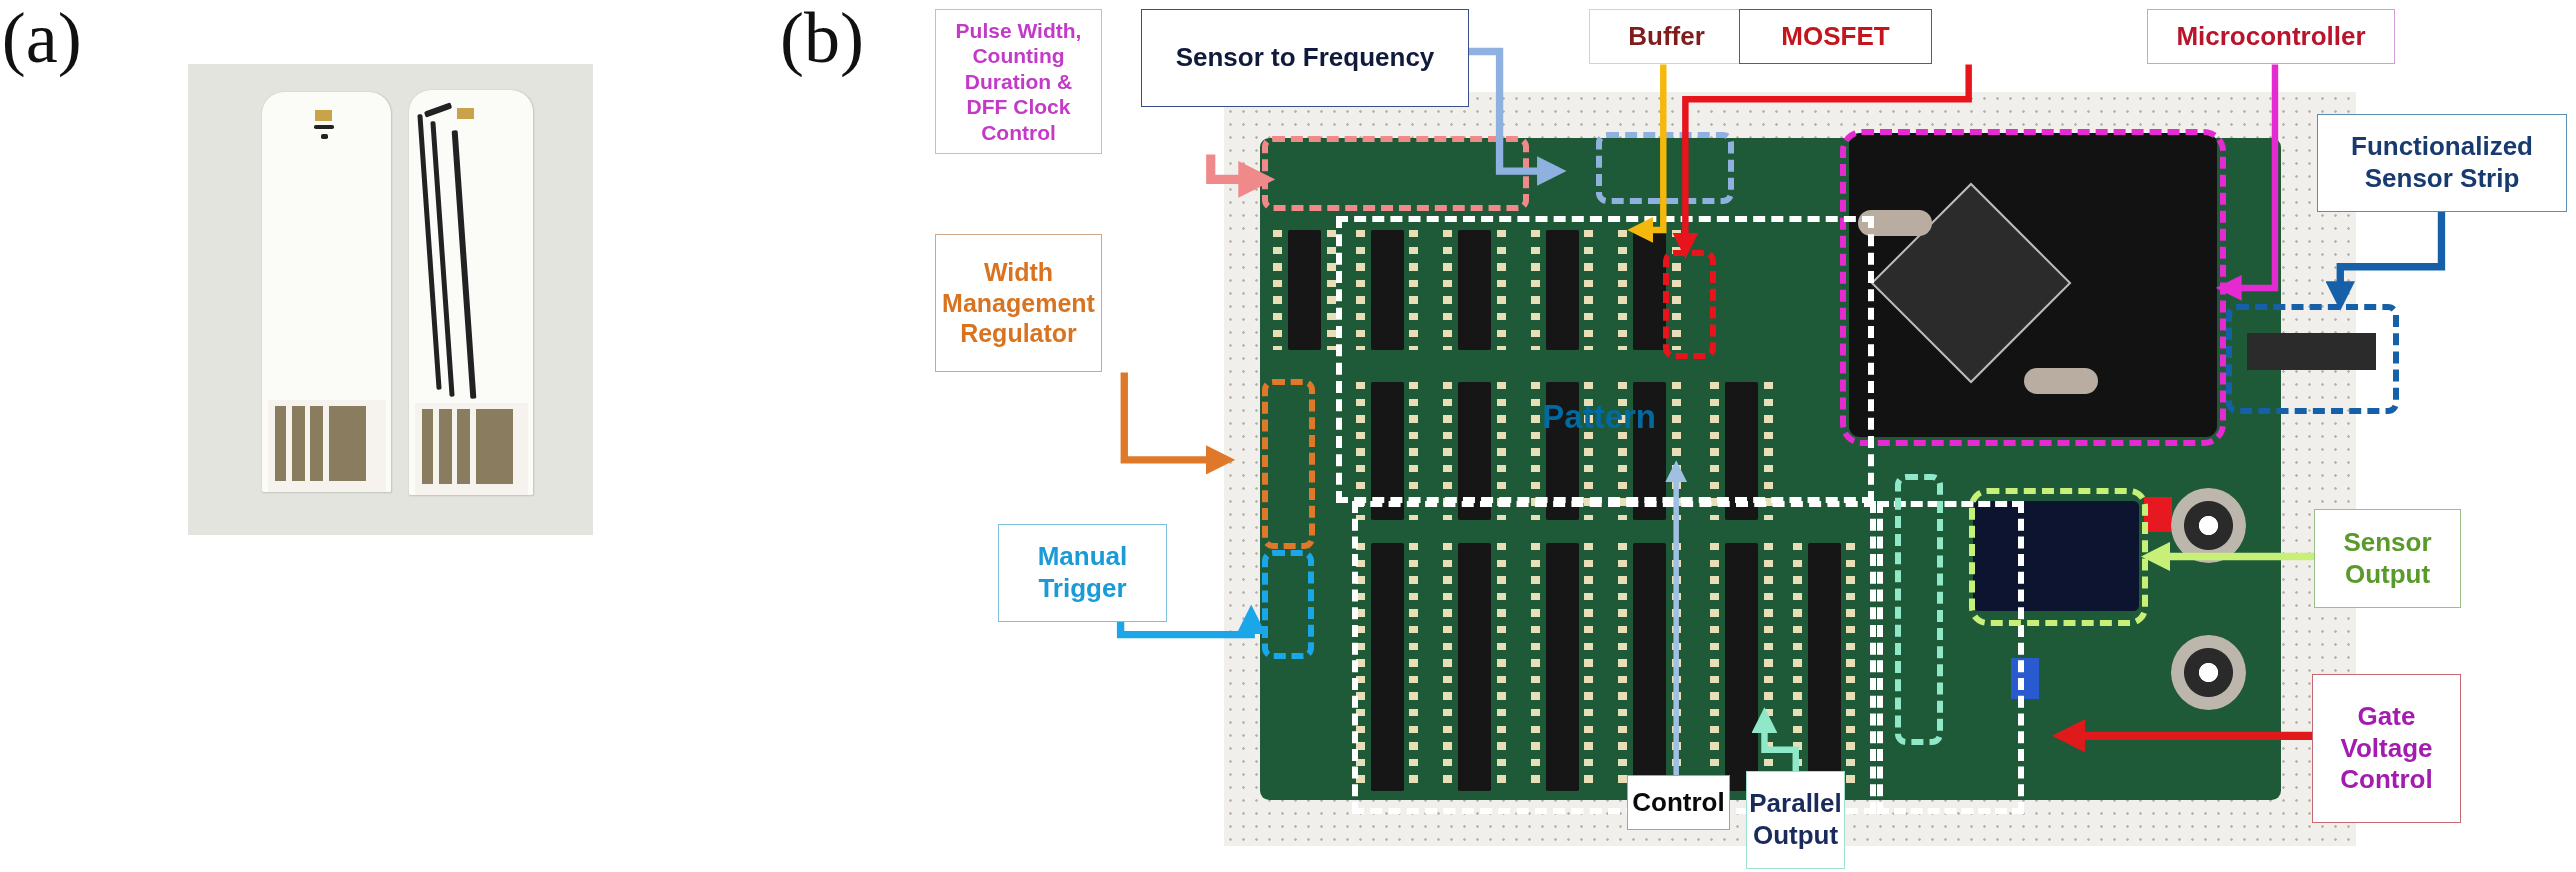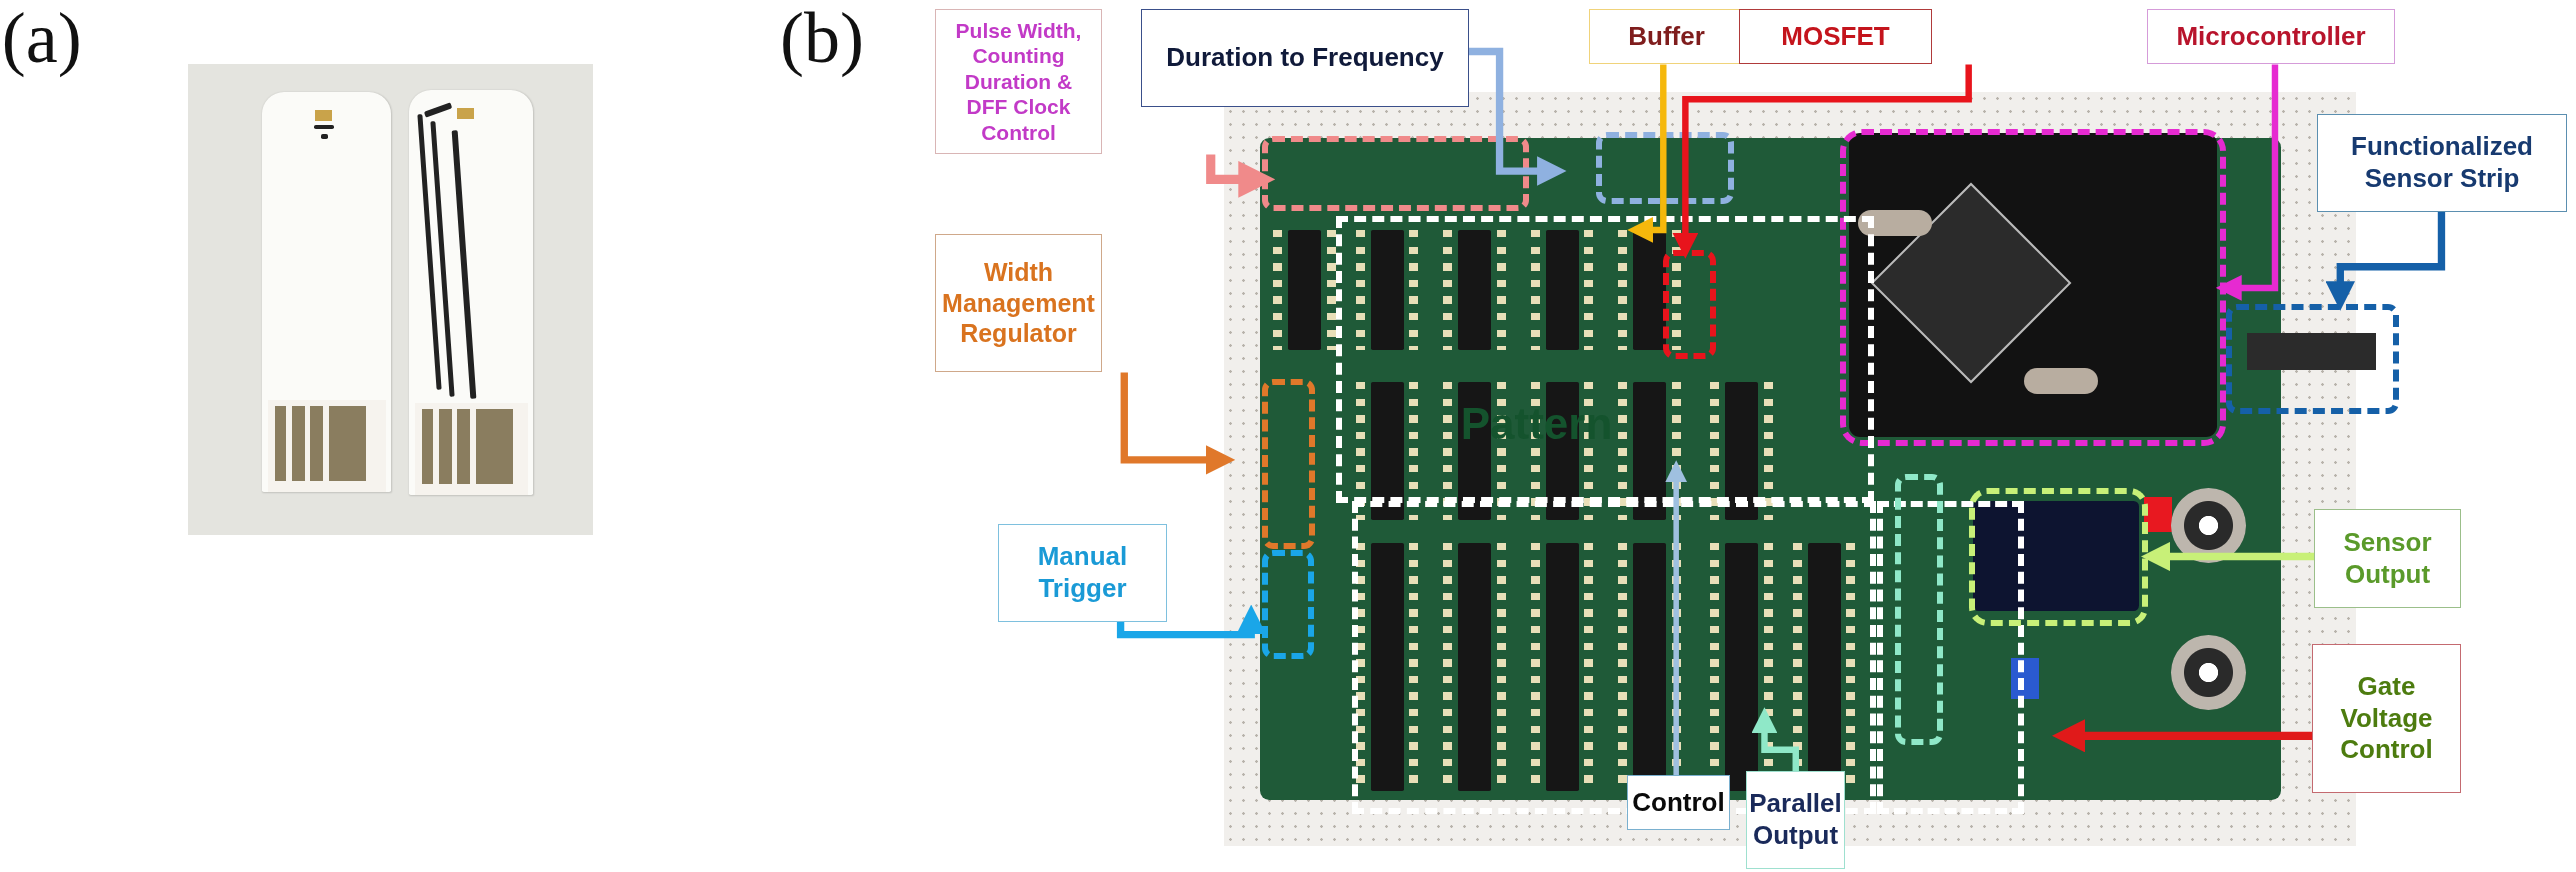--- a/index.html
+++ b/index.html
@@ -30,21 +30,21 @@
   .dash { position: absolute; border-style: dashed; border-width: 6.4px; border-radius: 11px; box-sizing: border-box; }
   .mcu { position: absolute; left: 1849px; top: 133px; width: 368px; height: 304px; background: #121212; border-radius: 11px; }
   .mcu-core { position: absolute; left: 1900px; top: 212px; width: 138px; height: 138px; background: #2b2b2b; transform: rotate(45deg); border: 2.8px solid #bbb; }
   .crystal { position: absolute; background: #b8ada0; border-radius: 16.6px; }
   .oled { position: absolute; left: 1973px; top: 501px; width: 166px; height: 110px; background: #0d1430; border-radius: 5.5px; }
   .bnc { position: absolute; border-radius: 50%; background: radial-gradient(circle, #fff 0 9.2px, #2a2a2a 10px 24px, #bdb6ad 25px 37px, #8a857f 38px); }
   .sensor-strip { position: absolute; left: 2247px; top: 333px; width: 129px; height: 37px; background: #2b2b2b; }
 
   .callout { position: absolute; background: #ffffff; border: 1.8px solid; box-sizing: border-box; display: flex; align-items: center;
     justify-content: center; text-align: center; font-weight: bold; font-size: 26px; line-height: 1.22; padding: 3.7px 7.4px; }
-  .pattern-text { position: absolute; color: #14532d; font-weight: bold; font-size: 44px; text-align: center; line-height: 1.25; }
+  .pattern-text { position: absolute; color: #0369a1; font-weight: bold; font-size: 33px; text-align: right; line-height: 1.25; }
 
   svg.arrows { position: absolute; left: 0; top: 0; }
 </style>
 </head>
 <body>
 
 <div id="label-a" class="panel-label">(a)</div>
 <div id="label-b" class="panel-label">(b)</div>
 
 <div class="photo-a">
@@ -172,24 +172,24 @@
   <polyline points="2654,230 2654,290 2544,290 2544,325" fill="none" stroke="#1560a8" stroke-width="8" marker-end="url(#ah)"></polyline>
   <polyline points="1222,405 1222,500 1330,500" fill="none" stroke="#e0782a" stroke-width="8" marker-end="url(#ah)"></polyline>
   <polyline points="1218,660 1218,690 1360,690 1360,670" fill="none" stroke="#1aa6e8" stroke-width="8" marker-end="url(#ah)"></polyline>
   <polyline points="2532,605 2340,605" fill="none" stroke="#c8f078" stroke-width="8" marker-end="url(#ah)"></polyline>
   <polyline points="2532,800 2245,800" fill="none" stroke="#e01a1a" stroke-width="9" marker-end="url(#ah)"></polyline>
   <polyline points="1822,845 1822,510" fill="none" stroke="#9fc0e0" stroke-width="6" marker-end="url(#ah)"></polyline>
   <polyline points="1952,840 1952,815 1918,815 1918,780" fill="none" stroke="#8fe8c8" stroke-width="7" marker-end="url(#ah)"></polyline>
 </svg>
 
 <div class="callout" style="left:935px; top:9.2px; width:167px; height:145px; font-size:21px; border-color:#d9b5b5; color:#c23ac7;">Pulse Width, Counting Duration &amp; DFF Clock Control</div>
-<div class="callout" style="left:1141px; top:9.2px; width:328px; height:98px; border-color:#3a4f8a; color:#101a3a;">Duration to Frequency</div>
+<div class="callout" style="left:1141px; top:9.2px; width:328px; height:98px; border-color:#3a4f8a; color:#101a3a;">Sensor to Frequency</div>
 <div class="callout" style="left:1589px; top:9.2px; width:155px; height:55px; border-color:#f0d37a; color:#7f1d1d;">Buffer</div>
 <div class="callout" style="left:1739px; top:9.2px; width:193px; height:55px; border-color:#b03a3a; color:#c4141c;">MOSFET</div>
 <div class="callout" style="left:2147px; top:9.2px; width:248px; height:55px; border-color:#d59bd9; color:#b8142c;">Microcontroller</div>
 <div class="callout" style="left:2317px; top:114px; width:250px; height:98px; border-color:#5b8fb0; color:#173a70;">Functionalized Sensor Strip</div>
 <div class="callout" style="left:935px; top:234px; width:167px; height:138px; font-size:25px; border-color:#cfa88a; color:#d9731f;">Width Management Regulator</div>
 <div class="callout" style="left:998px; top:512px; width:169px; height:98px; border-color:#7ec0de; color:#1a9ad6;margin-top:12px;">Manual Trigger</div>
 <div class="callout" style="left:2314px; top:509px; width:147px; height:99px; border-color:#9bbf8a; color:#5a9a2a;">Sensor Output</div>
-<div class="callout" style="left:2312px; top:644px; width:149px; height:149px; border-color:#c46a70; color:#4d7c0f;">Gate Voltage Control</div>
+<div class="callout" style="left:2312px; top:674px; width:149px; height:149px; border-color:#c46a70; color:#a21caf;">Gate Voltage Control</div>
 <div class="callout" style="left:1627px; top:775px; width:103px; height:55px; border-color:#7ab0cf; color:#0a0a0a;">Control</div>
 <div class="callout" style="left:1746px; top:771px; width:99px; height:98px; border-color:#9ee0cf; color:#1a2a5a;">Parallel Output</div>
 
 
 </body></html>

